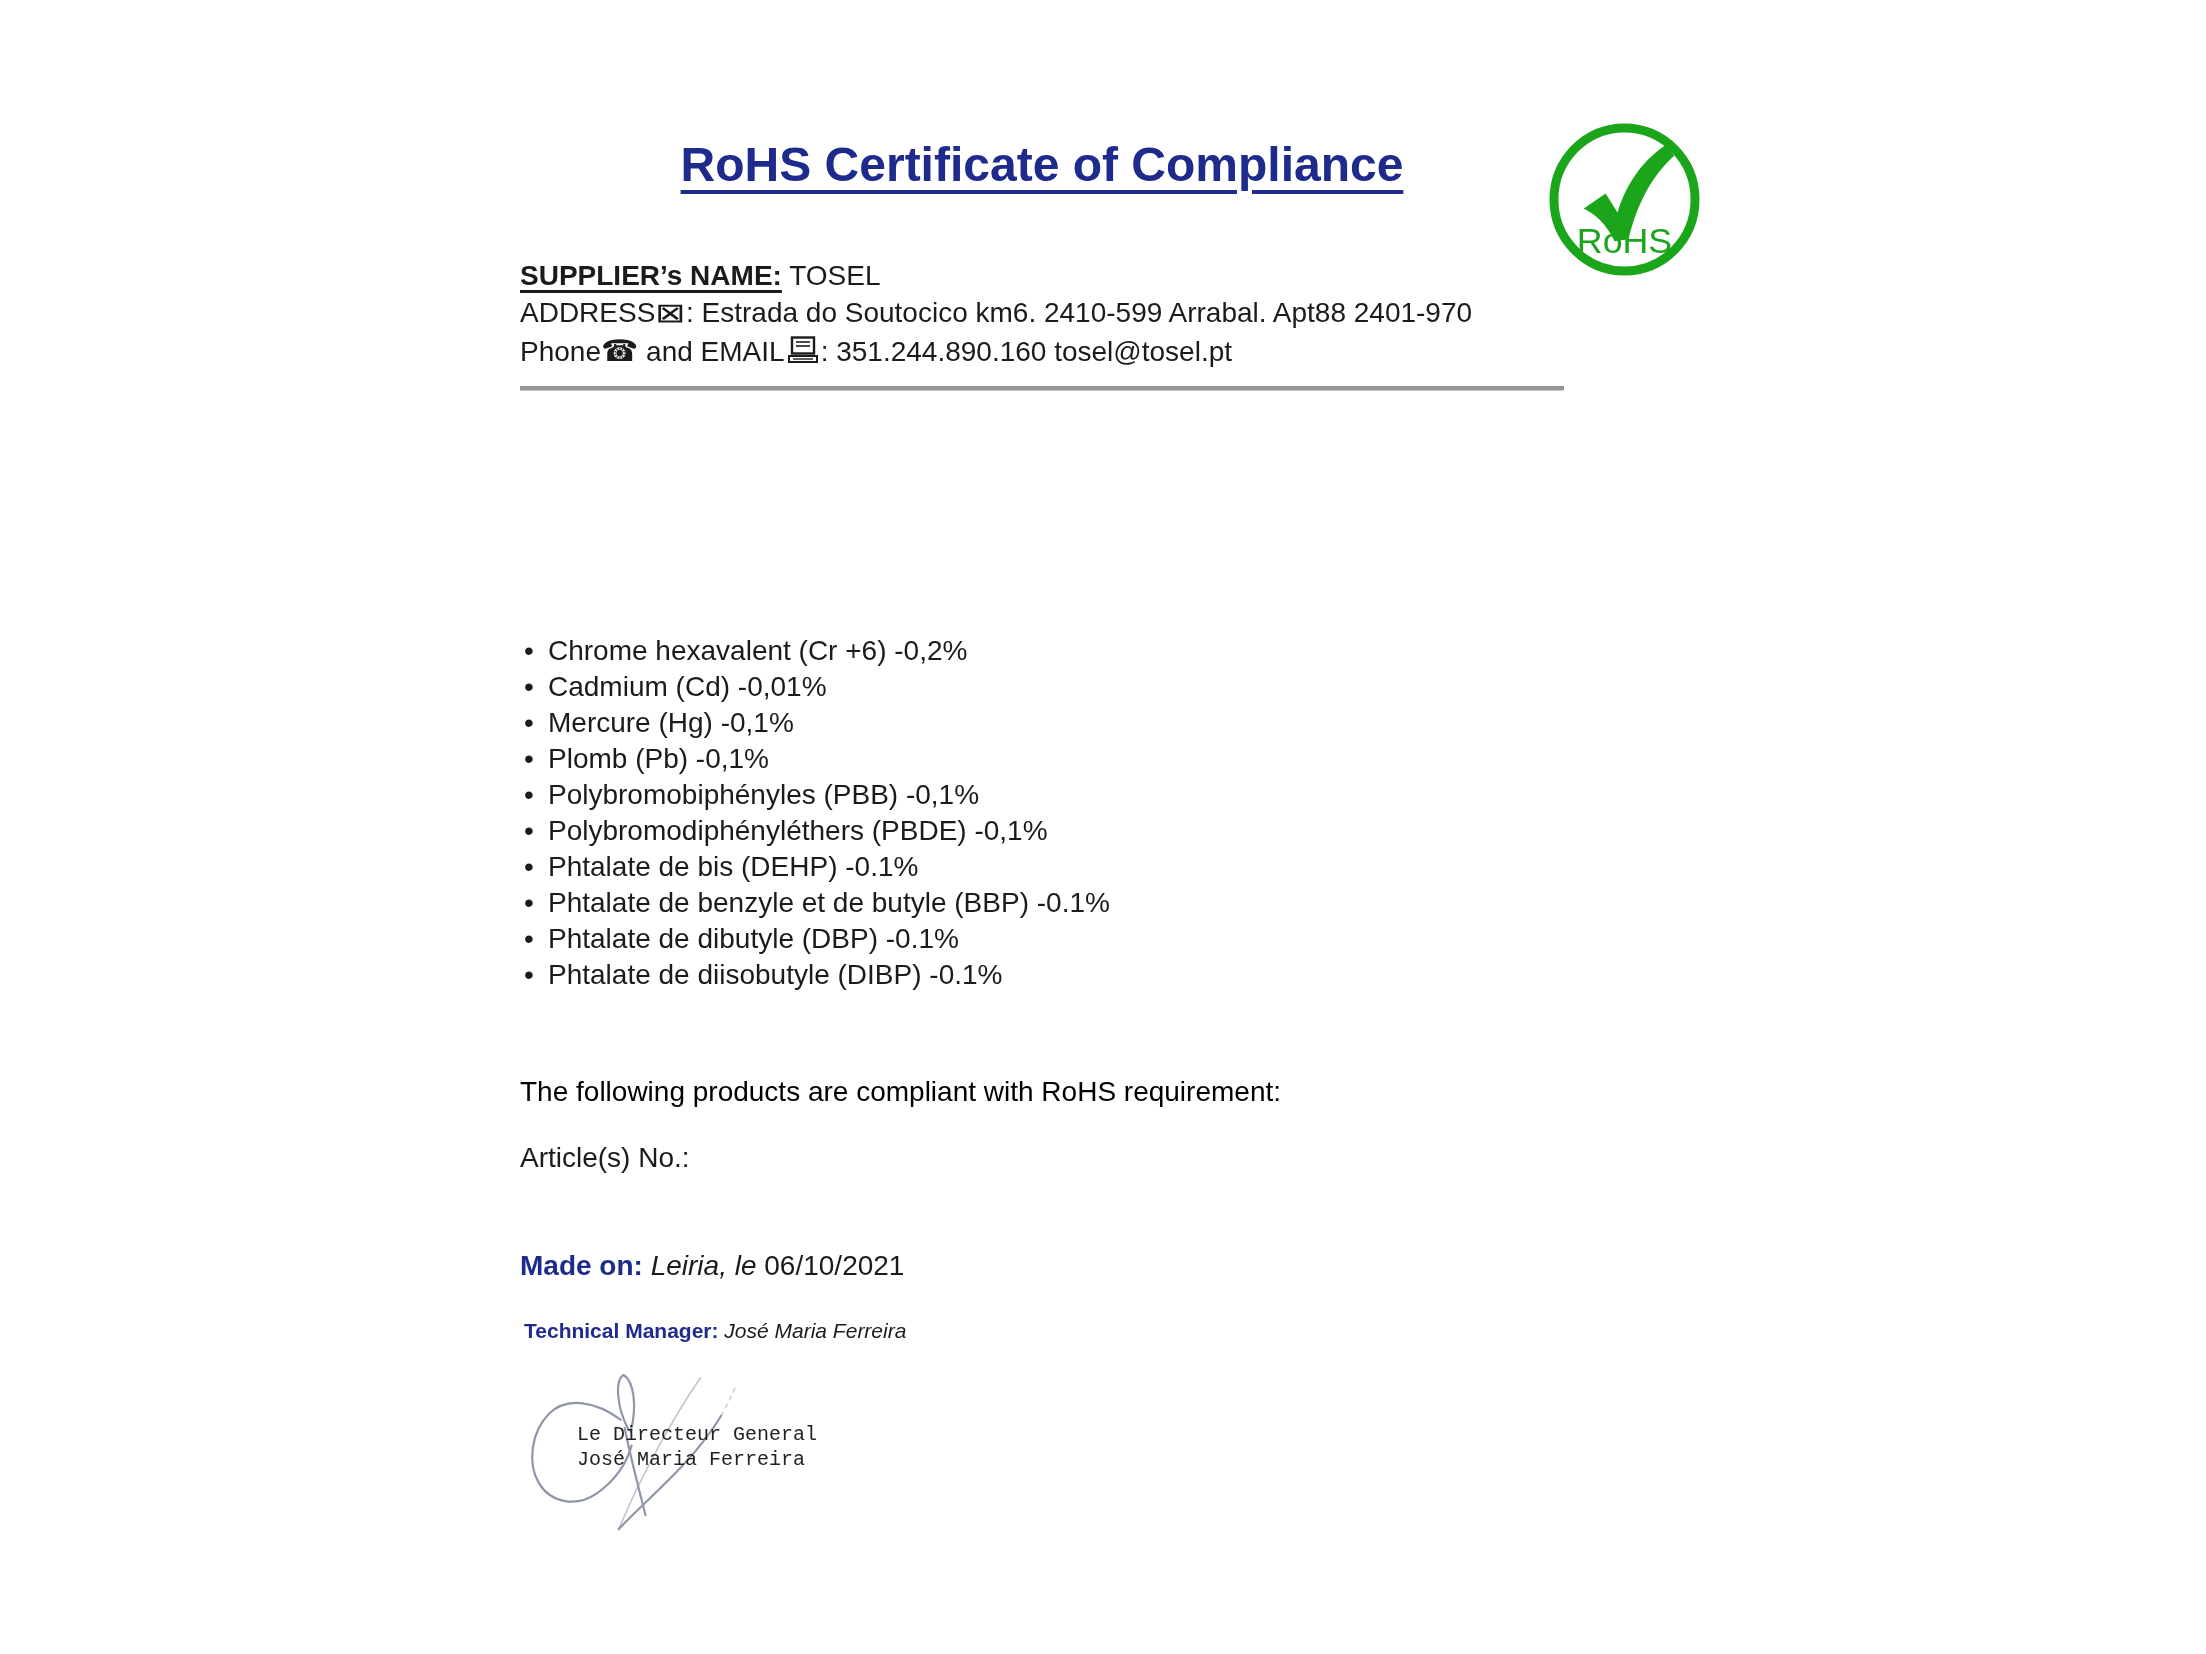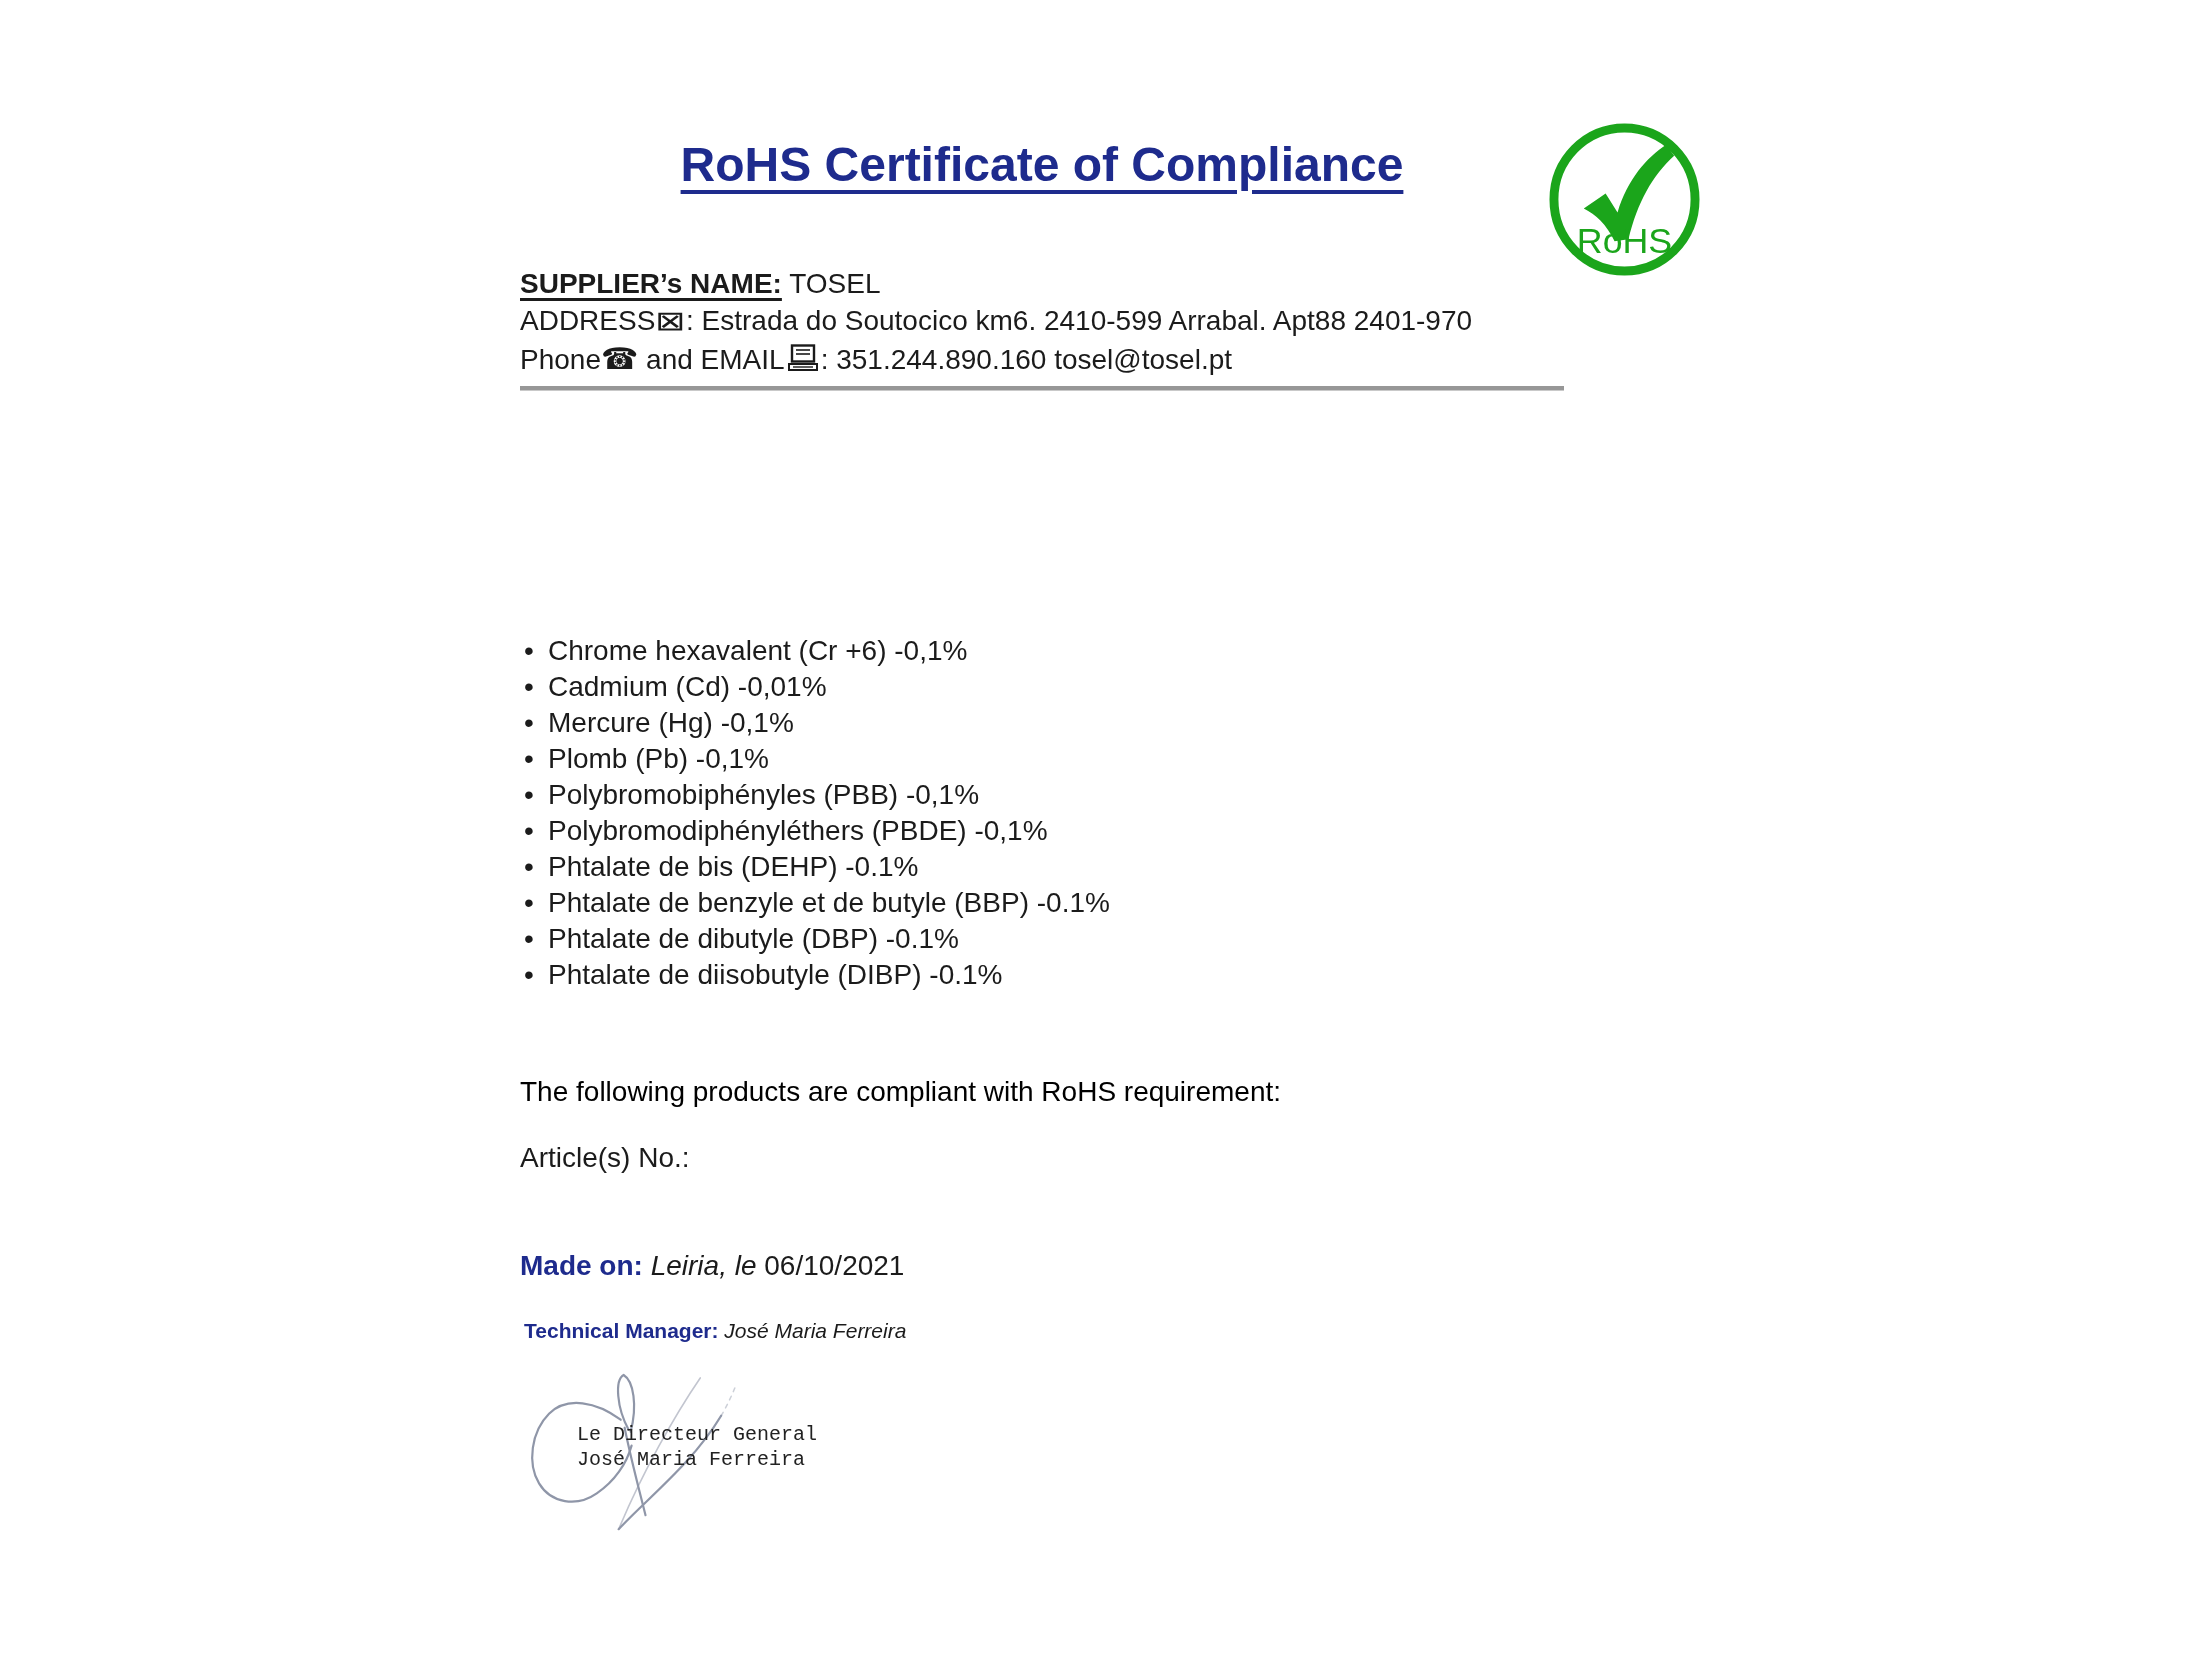--- a/index.html
+++ b/index.html
@@ -23,21 +23,21 @@
     font-size:48px; font-weight:bold; color:#1e2b8d;
     text-decoration:underline;
     text-decoration-thickness:4px;
     text-underline-offset:9px;
   }
 
   
   .rohs-logo { position:absolute; left:1548px; top:123px; width:153px; height:153px; }
 
   
-  .supplier { position:absolute; left:520px; top:257px; font-size:28px; line-height:37px;margin-top:8px; }
+  .supplier { position:absolute; left:520px; top:257px; font-size:28px; line-height:37px; }
   .supplier .lbl-underline { font-weight:bold; text-decoration:underline; text-decoration-thickness:3px; text-underline-offset:5px; }
   .glyph { font-size:30px; }
   .envelope { display:inline-block; transform:scaleX(1.35); margin:0 4px; font-size:27px; }
   .computer-svg { display:inline-block; vertical-align:-3px; margin:0 2px; }
 
   
   .separator {
     position:absolute; left:520px; top:386px; width:1044px; height:4px;
     background:#979797; border-bottom:1px solid #c9c9c9;
   }
@@ -105,21 +105,21 @@
             <rect x="2" y="20" width="28" height="6" fill="none" stroke="#1b1b1b" stroke-width="2"></rect>
             <line x1="6" y1="23" x2="26" y2="23" stroke="#1b1b1b" stroke-width="1.4"></line>
           </svg></span><span>: 351.244.890.160 tosel@tosel.pt</span>
     </div>
   </div>
 
   <div class="separator"></div>
 
 
   <div class="bullets">
-      <div class="bullet-item"><span>Chrome hexavalent (Cr +6) -0,1%</span></div>
+      <div class="bullet-item"><span>Chrome hexavalent (Cr +6) -0,2%</span></div>
       <div class="bullet-item"><span>Cadmium (Cd) -0,01%</span></div>
       <div class="bullet-item"><span>Mercure (Hg) -0,1%</span></div>
       <div class="bullet-item"><span>Plomb (Pb) -0,1%</span></div>
       <div class="bullet-item"><span>Polybromobiphényles (PBB) -0,1%</span></div>
       <div class="bullet-item"><span>Polybromodiphényléthers (PBDE) -0,1%</span></div>
       <div class="bullet-item"><span>Phtalate de bis (DEHP) -0.1%</span></div>
       <div class="bullet-item"><span>Phtalate de benzyle et de butyle (BBP) -0.1%</span></div>
       <div class="bullet-item"><span>Phtalate de dibutyle (DBP) -0.1%</span></div>
       <div class="bullet-item"><span>Phtalate de diisobutyle (DIBP) -0.1%</span></div>
     </div>

